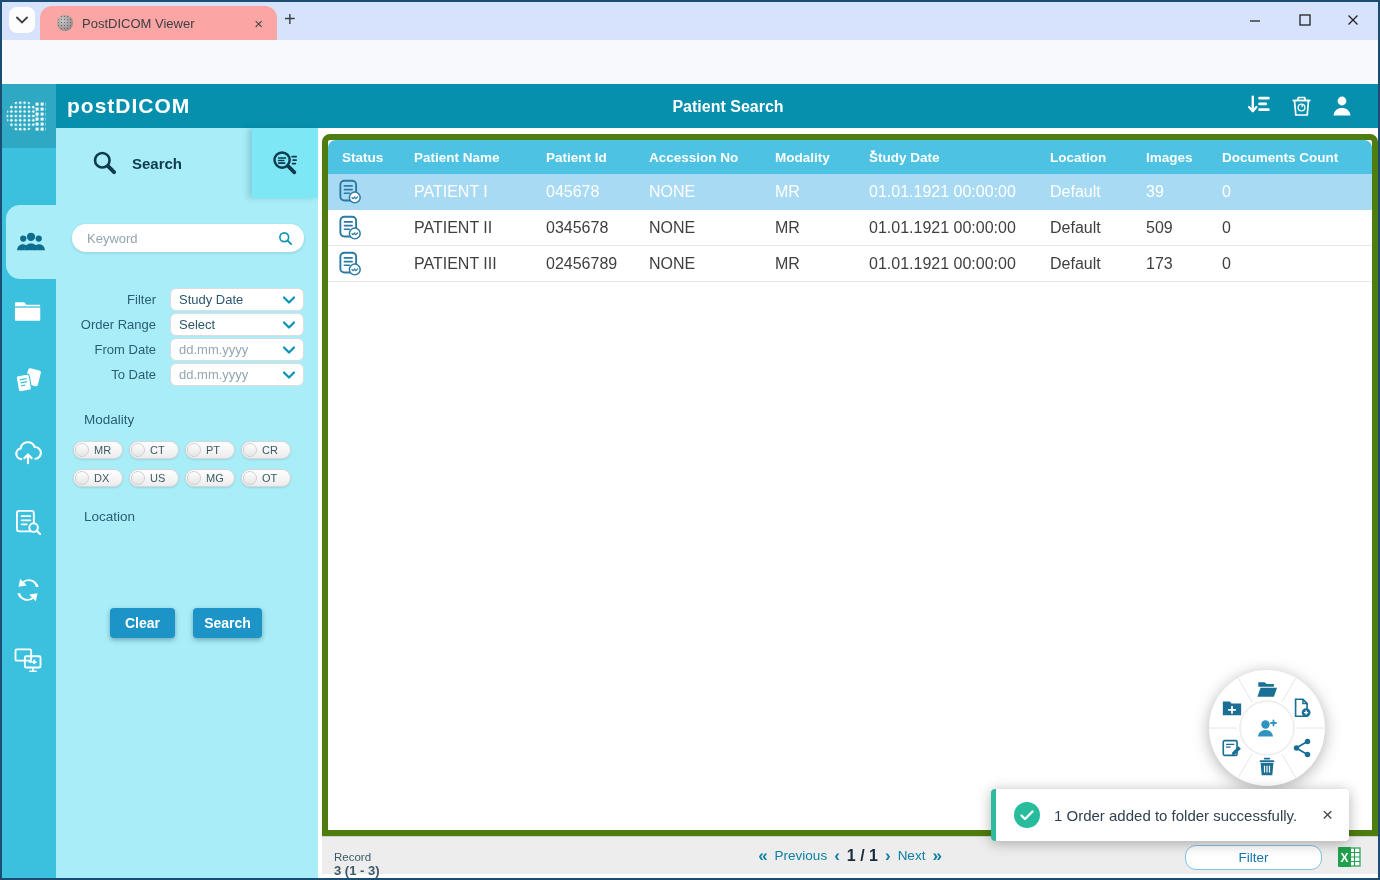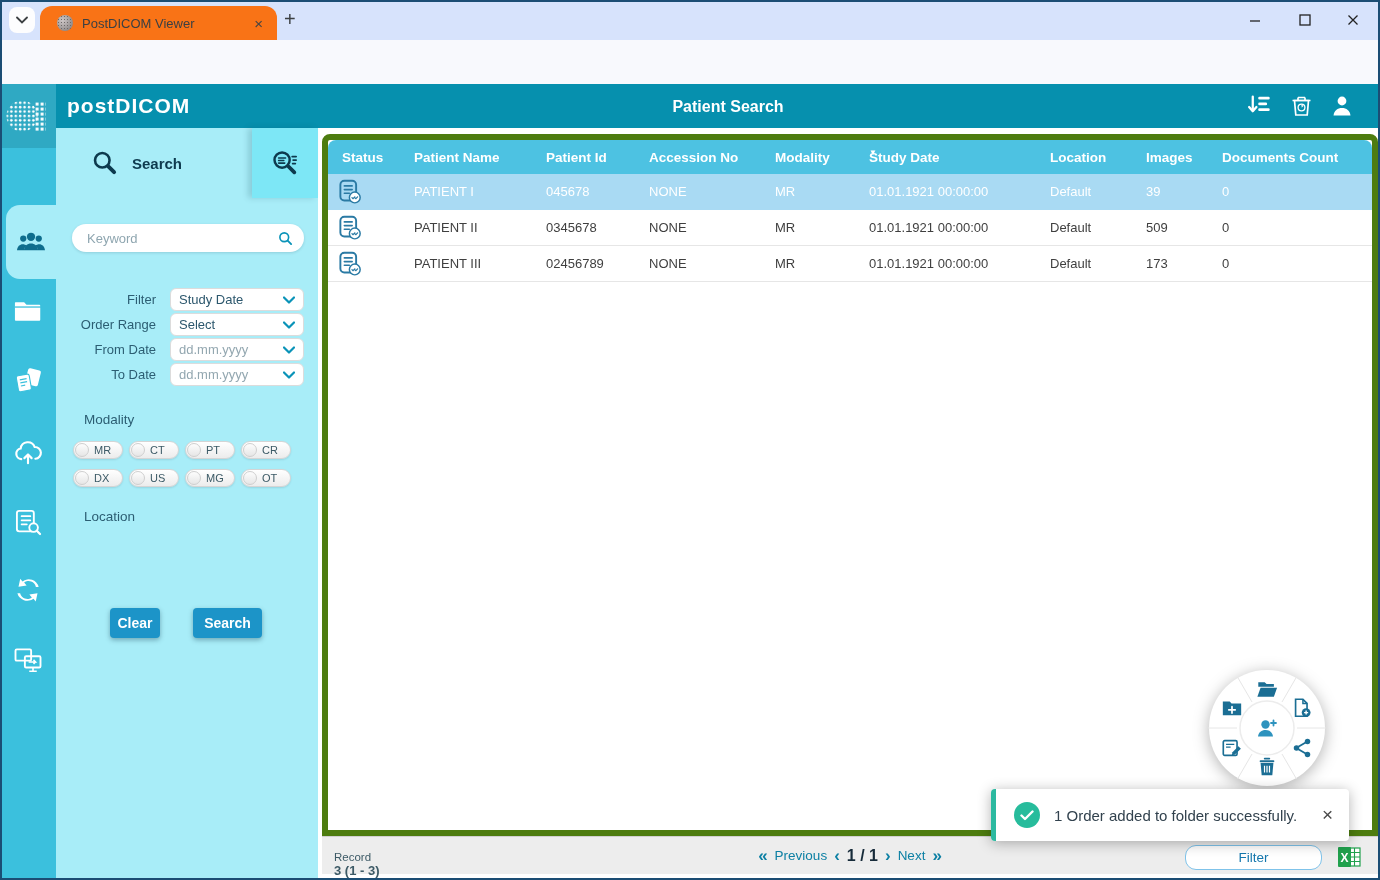--- a/index.html
+++ b/index.html
@@ -7,21 +7,21 @@
        font-family:"Liberation Sans","DejaVu Sans",sans-serif;background:#fff;}
   svg{display:block;}
 
   
   .frame{position:absolute;inset:0;border:2px solid #1b4d74;pointer-events:none;z-index:100;}
 
   
   .tabstrip{position:absolute;left:0;top:0;width:1380px;height:40px;background:#d7e3fc;}
   .tabsearch{position:absolute;left:9px;top:7px;width:26px;height:26px;background:#fdfdfe;border-radius:8px;
              display:flex;align-items:center;justify-content:center;cursor:pointer;}
-  .tab{position:absolute;left:40px;top:6px;width:237px;height:34px;background:#f97316;border-radius:12px 12px 0 0;
+  .tab{position:absolute;left:40px;top:6px;width:237px;height:34px;background:#fca5a5;border-radius:12px 12px 0 0;
        display:flex;align-items:center;padding:0 10px;box-sizing:border-box;}
   .favicon{width:16px;height:16px;border-radius:50%;margin:0 9px 0 7px;
            background:radial-gradient(circle at 35% 35%,#cdc6c6,#8f8a8a 75%);
            background-image:radial-gradient(#6f6a6a 0.9px,transparent 1px),radial-gradient(circle at 35% 35%,#cdc6c6,#8f8a8a 75%);
            background-size:3px 3px,100% 100%;}
   .tabtitle{font-size:13px;color:#3c4043;flex:1;white-space:nowrap;overflow:hidden;}
   .tabclose{font-size:15px;color:#444;padding:0 4px;cursor:pointer;}
   .newtab{position:absolute;left:284px;top:8px;font-size:20px;color:#3c4043;cursor:pointer;}
   .winctl{position:absolute;top:0;height:40px;display:flex;align-items:center;cursor:pointer;}
 
@@ -79,21 +79,21 @@
         font-size:14px;font-weight:600;font-family:inherit;cursor:pointer;box-shadow:0 2px 5px rgba(0,40,60,.35);}
 
   
   .tablecard{position:absolute;left:322px;top:134px;width:1056px;height:702px;background:#fff;
              border:6px solid #4d7c0f;border-radius:8px 8px 0 0;box-sizing:border-box;}
   .thead{display:grid;grid-template-columns:72px 132px 103px 126px 94px 181px 96px 76px 1fr;height:34px;
          background:#4dc2e2;border-radius:8px 8px 0 0;align-items:center;color:#fff;}
   .th{padding-left:14px;font-size:13.5px;font-weight:700;position:relative;cursor:pointer;white-space:nowrap;}
   .sortmark{position:absolute;top:-2px;left:14px;font-size:8px;color:#fff;}
   .trow{display:grid;grid-template-columns:72px 132px 103px 126px 94px 181px 96px 76px 1fr;height:35px;
-        align-items:center;border-bottom:1px solid #e6e6e6;font-size:13px;color:#3f3f3f;cursor:pointer;}
+        align-items:center;border-bottom:1px solid #e6e6e6;font-size:16px;color:#3f3f3f;cursor:pointer;}
   .trow.selected{background:#a9daf3;color:#fff;border-bottom-color:#a9daf3;}
   .td{padding-left:14px;white-space:nowrap;}
   .td.status{padding-left:9px;}
 
   
   .footer{position:absolute;left:322px;top:836px;width:1056px;height:38px;background:#ededed;
           border-top:1px solid #d0d0d0;box-sizing:border-box;}
   .record{position:absolute;left:12px;top:14px;color:#3d5a66;}
   .recl{font-size:11.5px;}
   .recv{font-size:13px;font-weight:700;}
@@ -413,21 +413,21 @@
         <span class="knob"></span>
         <span class="ptext">MG</span>
       </div>
     <div class="pill" style="left:185px;top:341px;">
         <span class="knob"></span>
         <span class="ptext">OT</span>
       </div>
 
     <span class="seclabel" style="top:381px;">Location</span>
 
-    <button class="pbtn" style="left:54px;width:50px;text-align:center;">Clear</button>
+    <button class="pbtn" style="left:54px;width:65px;text-align:center;">Clear</button>
     <button class="pbtn" style="left:137px;width:69px;">Search</button>
   </div>
 
   <div class="tablecard">
     <div class="thead">
       <div class="th">Status</div>
       <div class="th">Patient Name</div>
       <div class="th">Patient Id</div>
       <div class="th">Accession No</div>
       <div class="th">Modality</div>

